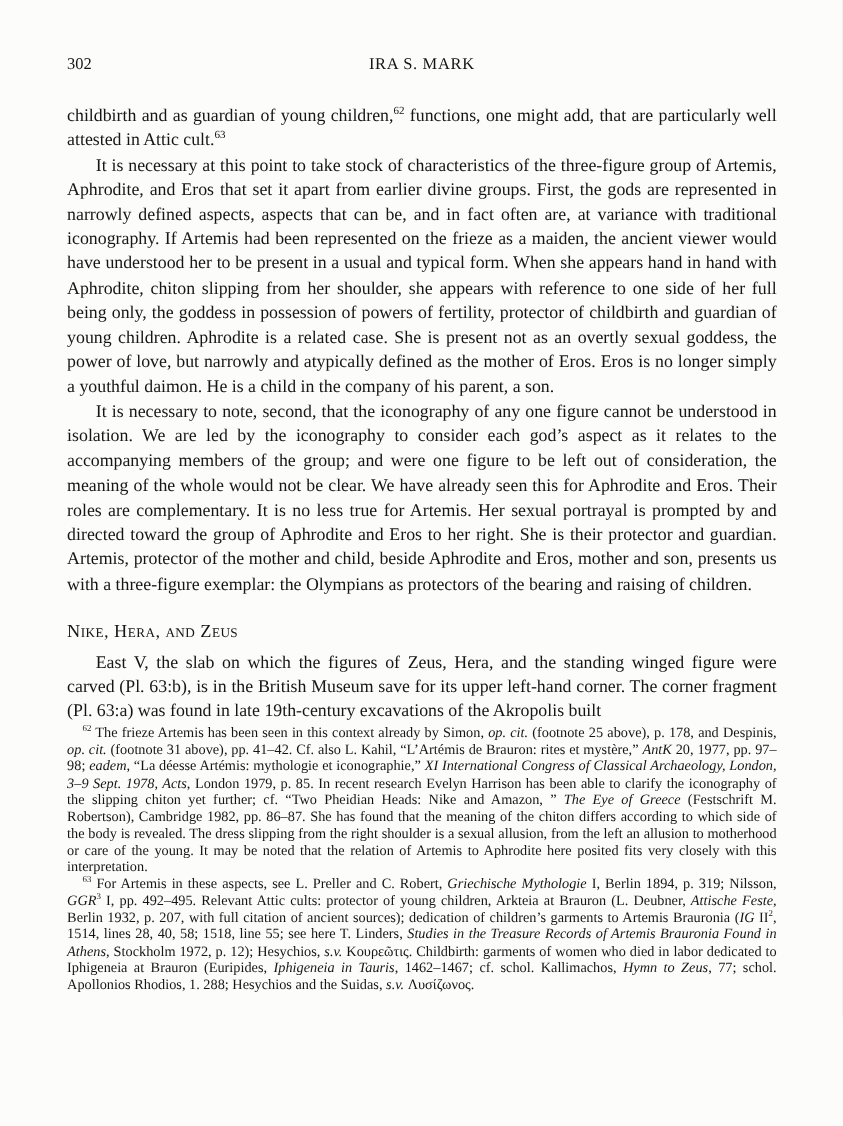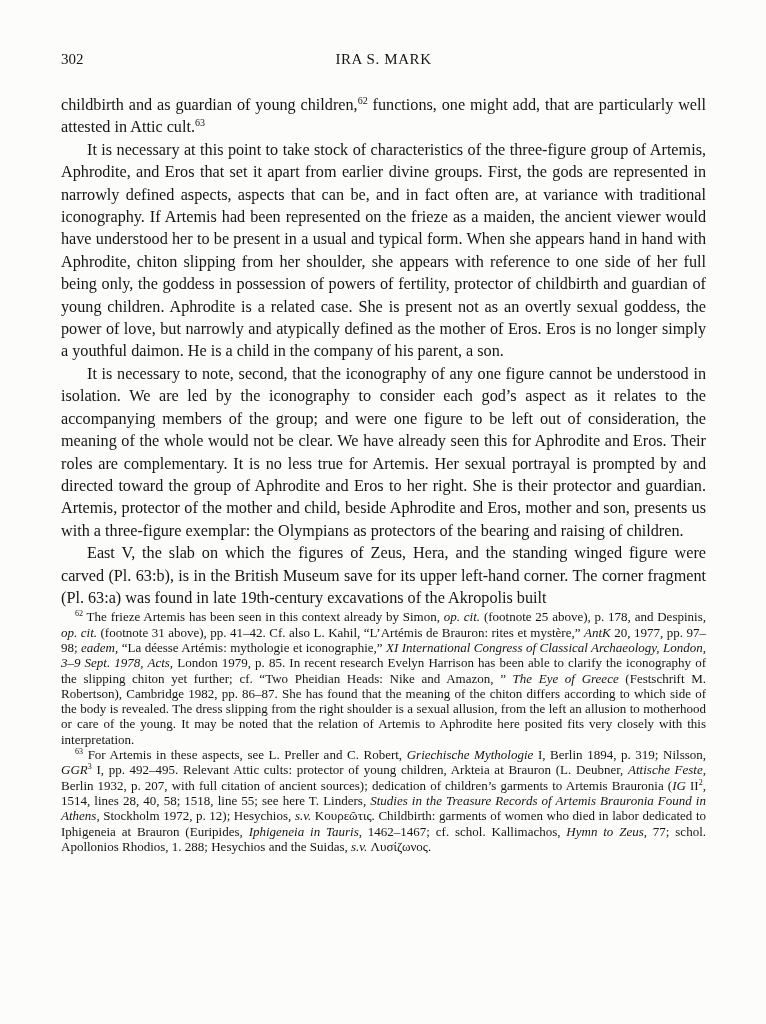--- a/index.html
+++ b/index.html
@@ -84,20 +84,21 @@
 
   <header class="running-header">
     <span class="page-number">302</span>
     <span class="running-title">IRA S. MARK</span>
   </header>
 
   <main class="body-text">
     <p class="para no-indent"><span>childbirth and as guardian of young children,</span><span class="sup">62</span><span> functions, one might add, that are particularly well attested in Attic cult.</span><span class="sup">63</span></p>
     <p class="para"><span>It is necessary at this point to take stock of characteristics of the three-figure group of Artemis, Aphrodite, and Eros that set it apart from earlier divine groups. First, the gods are represented in narrowly defined aspects, aspects that can be, and in fact often are, at variance with traditional iconography. If Artemis had been represented on the frieze as a maiden, the ancient viewer would have understood her to be present in a usual and typical form. When she appears hand in hand with Aphrodite, chiton slipping from her shoulder, she appears with reference to one side of her full being only, the goddess in possession of powers of fertility, protector of childbirth and guardian of young children. Aphrodite is a related case. She is present not as an overtly sexual goddess, the power of love, but narrowly and atypically defined as the mother of Eros. Eros is no longer simply a youthful daimon. He is a child in the company of his parent, a son.</span></p>
     <p class="para"><span>It is necessary to note, second, that the iconography of any one figure cannot be understood in isolation. We are led by the iconography to consider each god’s aspect as it relates to the accompanying members of the group; and were one figure to be left out of consideration, the meaning of the whole would not be clear. We have already seen this for Aphrodite and Eros. Their roles are complementary. It is no less true for Artemis. Her sexual portrayal is prompted by and directed toward the group of Aphrodite and Eros to her right. She is their protector and guardian. Artemis, protector of the mother and child, beside Aphrodite and Eros, mother and son, presents us with a three-figure exemplar: the Olympians as protectors of the bearing and raising of children.</span></p>
+    <h2 class="section-heading">Nike, Hera, and Zeus</h2>
     <p class="para"><span>East V, the slab on which the figures of Zeus, Hera, and the standing winged figure were carved (Pl. 63:b), is in the British Museum save for its upper left-hand corner. The corner fragment (Pl. 63:a) was found in late 19th-century excavations of the Akropolis built</span></p>
   </main>
 
   <footer class="footnotes">
     <p class="footnote"><span class="sup">62</span><span> The frieze Artemis has been seen in this context already by Simon, </span><span class="i">op. cit.</span><span> (footnote 25 above), p. 178, and Despinis, </span><span class="i">op. cit.</span><span> (footnote 31 above), pp. 41–42. Cf. also L. Kahil, “L’Artémis de Brauron: rites et mystère,” </span><span class="i">AntK</span><span> 20, 1977, pp. 97–98; </span><span class="i">eadem</span><span>, “La déesse Artémis: mythologie et iconographie,” </span><span class="i">XI International Congress of Classical Archaeology, London, 3–9 Sept. 1978, Acts</span><span>, London 1979, p. 85. In recent research Evelyn Harrison has been able to clarify the iconography of the slipping chiton yet further; cf. “Two Pheidian Heads: Nike and Amazon, ” </span><span class="i">The Eye of Greece</span><span> (Festschrift M. Robertson), Cambridge 1982, pp. 86–87. She has found that the meaning of the chiton differs according to which side of the body is revealed. The dress slipping from the right shoulder is a sexual allusion, from the left an allusion to motherhood or care of the young. It may be noted that the relation of Artemis to Aphrodite here posited fits very closely with this interpretation.</span></p>
     <p class="footnote"><span class="sup">63</span><span> For Artemis in these aspects, see L. Preller and C. Robert, </span><span class="i">Griechische Mythologie</span><span> I, Berlin 1894, p. 319; Nilsson, </span><span class="i">GGR</span><span class="sup">3</span><span> I, pp. 492–495. Relevant Attic cults: protector of young children, Arkteia at Brauron (L. Deubner, </span><span class="i">Attische Feste</span><span>, Berlin 1932, p. 207, with full citation of ancient sources); dedication of children’s garments to Artemis Brauronia (</span><span class="i">IG</span><span> II</span><span class="sup">2</span><span>, 1514, lines 28, 40, 58; 1518, line 55; see here T. Linders, </span><span class="i">Studies in the Treasure Records of Artemis Brauronia Found in Athens</span><span>, Stockholm 1972, p. 12); Hesychios, </span><span class="i">s.v.</span><span> Κουρεῶτις. Childbirth: garments of women who died in labor dedicated to Iphigeneia at Brauron (Euripides, </span><span class="i">Iphigeneia in Tauris</span><span>, 1462–1467; cf. schol. Kallimachos, </span><span class="i">Hymn to Zeus</span><span>, 77; schol. Apollonios Rhodios, 1. 288; Hesychios and the Suidas, </span><span class="i">s.v.</span><span> Λυσίζωνος.</span></p>
   </footer>
 
 </div>
 

